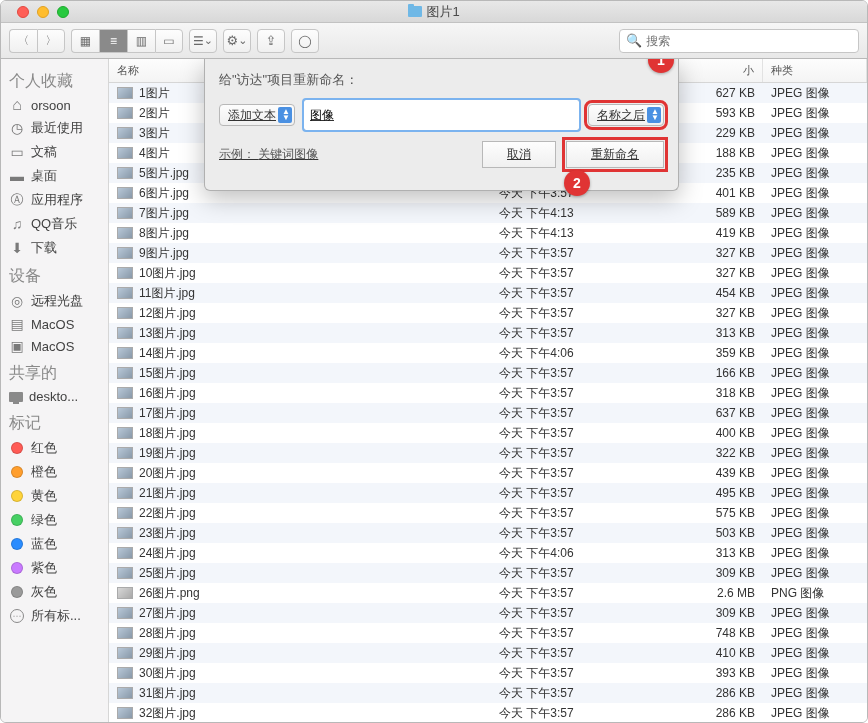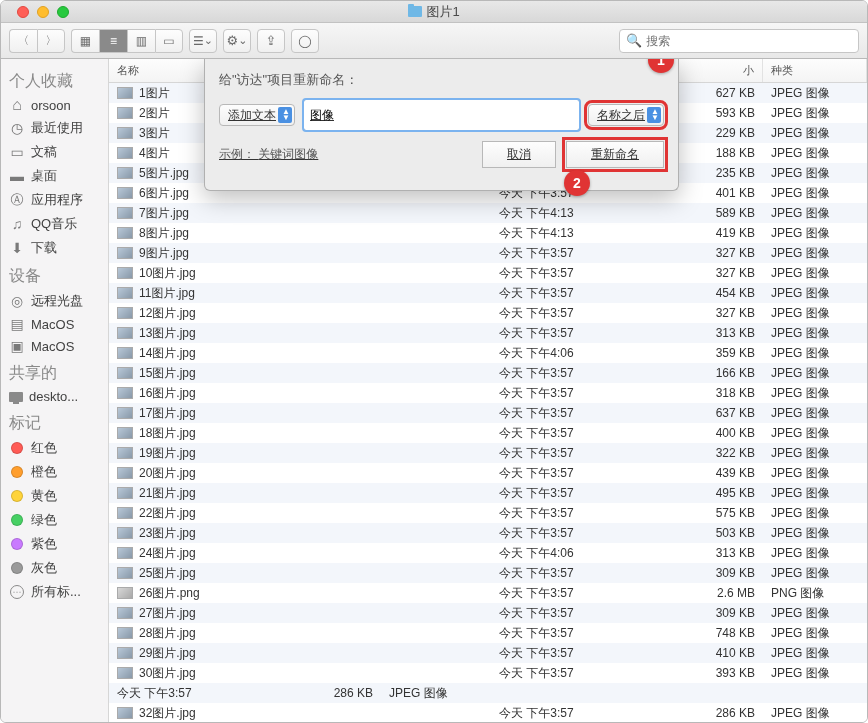--- a/index.html
+++ b/index.html
@@ -217,20 +217,26 @@
           <span>黄色</span>
         </div>
         <div class="sb-item">
           <span class="sb-icon">
             <span class="tag-dot green"></span>
           </span>
           <span>绿色</span>
         </div>
         <div class="sb-item">
           <span class="sb-icon">
+            <span class="tag-dot blue"></span>
+          </span>
+          <span>蓝色</span>
+        </div>
+        <div class="sb-item">
+          <span class="sb-icon">
             <span class="tag-dot purple"></span>
           </span>
           <span>紫色</span>
         </div>
         <div class="sb-item">
           <span class="sb-icon">
             <span class="tag-dot gray"></span>
           </span>
           <span>灰色</span>
         </div>
@@ -514,20 +520,24 @@
           <div class="row">
             <div class="cell cell-name">
               <span class="thumb"></span>
               <span>30图片.jpg</span>
             </div>
             <div class="cell cell-date">今天 下午3:57</div>
             <div class="cell cell-size">393 KB</div>
             <div class="cell cell-kind">JPEG 图像</div>
           </div>
           <div class="row">
+            <div class="cell cell-name">
+              <span class="thumb"></span>
+              <span>31图片.jpg</span>
+            </div>
             <div class="cell cell-date">今天 下午3:57</div>
             <div class="cell cell-size">286 KB</div>
             <div class="cell cell-kind">JPEG 图像</div>
           </div>
           <div class="row">
             <div class="cell cell-name">
               <span class="thumb"></span>
               <span>32图片.jpg</span>
             </div>
             <div class="cell cell-date">今天 下午3:57</div>

